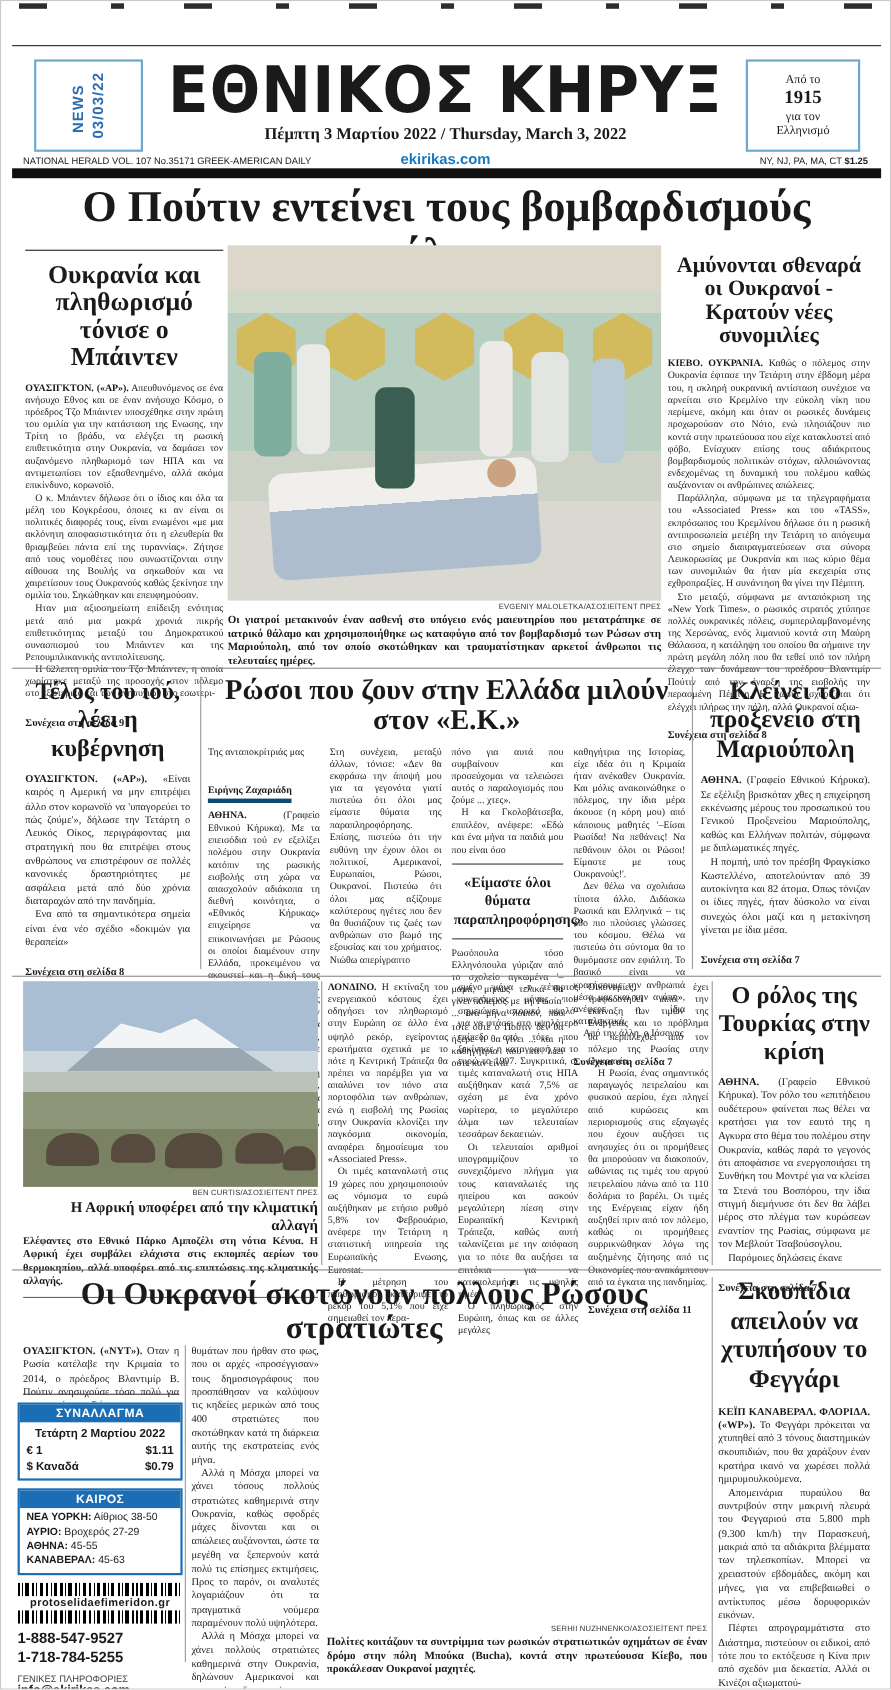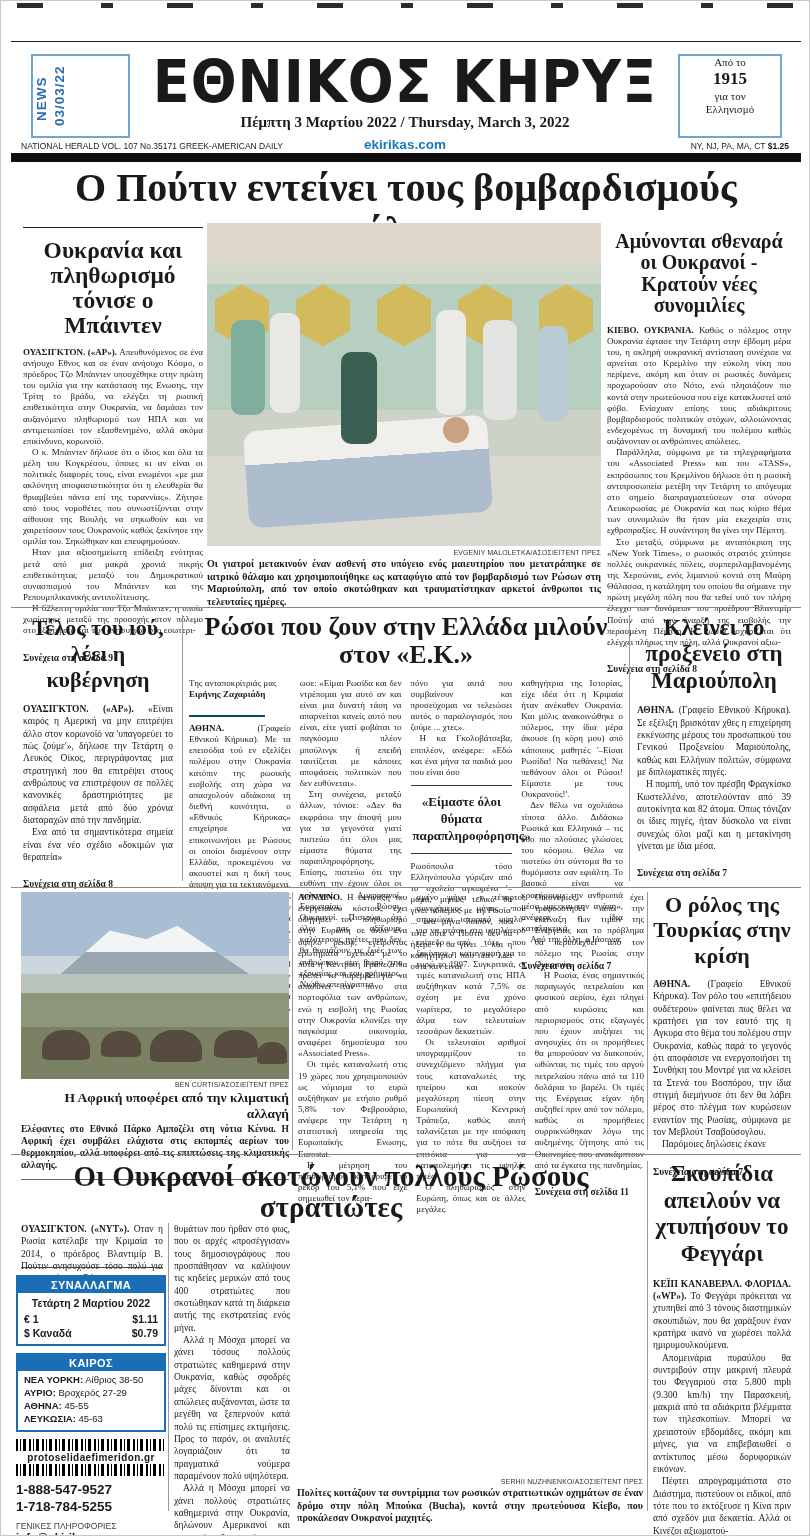--- a/index.html
+++ b/index.html
@@ -19,34 +19,34 @@
   .body-txt p.lead{text-indent:0;}
   .noindent-first p:first-child{text-indent:0;}
   .dl{font-weight:bold;}
   .cont{font-weight:bold;font-size:9.5px;margin-top:16px;}
   .credit{font-family:"Liberation Sans",sans-serif;font-size:6.9px;color:#2e2e2e;text-align:right;letter-spacing:.2px;}
   .caption{font-weight:bold;font-size:10px;line-height:1.26;text-align:justify;}
   .vdiv{border-left:1px solid #9a9a9a;width:0;}
   .hdiv{border-top:1px solid #8a8a8a;height:0;}
   .toprule{border-top:1.5px solid #222;}
   
-  .frame-box{border:2px solid var(--border-blue);box-sizing:border-box;display:flex;align-items:center;}
+  .frame-box{border:2px solid var(--border-blue);box-sizing:border-box;display:flex;align-items:center;justify-content:center;}
   #news-inner{writing-mode:vertical-rl;transform:rotate(180deg);text-align:center;
               font-family:"Liberation Sans",sans-serif;font-weight:bold;color:#2b6cb0;font-size:13.5px;letter-spacing:1px;line-height:1.35;}
   #title{font-family:"DejaVu Sans",sans-serif;font-weight:bold;font-size:54px;letter-spacing:1px;text-align:center;transform:scaleY(1.08);transform-origin:top;white-space:nowrap;}
   #dateline{font-weight:bold;font-size:15px;text-align:center;}
   #since-box{flex-direction:column;line-height:1.2;font-size:11px;text-align:center;}
   #since-box .yr{font-weight:bold;font-size:17px;}
   #black-bar{background:#101010;}
   #lead-hl{font-size:40px;}
   
   .cols{display:flex;gap:9px;}
   .cols .col{flex:1;min-width:0;}
   .byline{font-size:9px;line-height:1.3;margin-bottom:6px;}
-  .byline .nm{font-weight:bold;border-bottom:2px solid #0c4a6e;display:inline-block;padding-bottom:14px;}
+  .byline .nm{font-weight:bold;border-bottom:4px solid #0c4a6e;display:inline-block;padding-bottom:1px;margin-top:24px;}
   .pullquote{border-top:1.5px solid #3a3a3a;border-bottom:1.5px solid #3a3a3a;margin:7px 0;padding:8px 2px;
              font-weight:bold;font-size:13px;text-align:center;line-height:1.3;}
   
   .infobox{border:2px solid var(--accent);margin-bottom:7px;box-sizing:border-box;background:#fff;}
   .infobox .hd{background:var(--accent);color:#fff;font-family:"Liberation Sans",sans-serif;font-weight:bold;font-size:11px;
                text-align:center;padding:2px 0;letter-spacing:.4px;}
   .infobox .bd{padding:3px 6px 4px;font-family:"Liberation Sans",sans-serif;}
   .xdate{font-weight:bold;font-size:10.5px;text-align:center;margin:1px 0 3px;}
   .xrow{display:flex;justify-content:space-between;font-weight:bold;font-size:10.5px;line-height:1.35;}
   .xrow:first-of-type{border-bottom:1px solid #999;}
@@ -171,21 +171,20 @@
           <span>Της ανταποκρίτριάς μας</span><br>
           <span class="nm">Ειρήνης Ζαχαριάδη</span>
         </div>
         <p class="lead"><b class="dl">ΑΘΗΝΑ.</b> <span>(Γραφείο Εθνικού Κήρυκα). Με τα επεισόδια τού εν εξελίξει πολέμου στην Ουκρανία κατόπιν της ρωσικής εισβολής στη χώρα να απασχολούν αδιάκοπα τη διεθνή κοινότητα, ο «Εθνικός Κήρυκας» επιχείρησε να επικοινωνήσει με Ρώσους οι οποίοι διαμένουν στην Ελλάδα, προκειμένου να ακουστεί και η δική τους άποψη για τα τεκταινόμενα. Μετά από ομολογουμένως πλήθος αρνητικών απαντήσεων στο κάλεσμά μας για δηλώσεις, καταφέραμε να συλλέξουμε τις ακόλουθες.</span></p>
         <div>
             <p>Συγκεκριμένα, η Σβετλάνα Γκολοβάτσεβα, Ρωσίδα από την Κριμαία που εδώ και 20 χρόνια διαμένει στην Ελλάδα, σημεί-</p>
           </div>
       </div>
       <div class="col body-txt">
         <div class="noindent-first">
-            <p>ωσε: «Είμαι Ρωσίδα και δεν ντρέπομαι για αυτό αν και είναι μια δυνατή τάση να απαρνείται κανείς αυτό που είναι, είτε γιατί φοβάται το παγκόσμιο πλέον μπούλινγκ ή επειδή ταυτίζεται με κάποιες αποφάσεις πολιτικών που δεν ευθύνεται».</p>
             <p>Στη συνέχεια, μεταξύ άλλων, τόνισε: «Δεν θα εκφράσω την άποψή μου για τα γεγονότα γιατί πιστεύω ότι όλοι μας είμαστε θύματα της παραπληροφόρησης. Επίσης, πιστεύω ότι την ευθύνη την έχουν όλοι οι πολιτικοί, Αμερικανοί, Ευρωπαίοι, Ρώσοι, Ουκρανοί. Πιστεύω ότι όλοι μας αξίζουμε καλύτερους ηγέτες που δεν θα θυσιάζουν τις ζωές των ανθρώπων στο βωμό της εξουσίας και του χρήματος. Νιώθω απερίγραπτο</p>
           </div>
       </div>
       <div class="col body-txt">
         <div class="noindent-first">
             <p>πόνο για αυτά που συμβαίνουν και προσεύχομαι να τελειώσει αυτός ο παραλογισμός που ζούμε ... χτες».</p>
             <p>Η κα Γκολοβάτσεβα, επιπλέον, ανέφερε: «Εδώ και ένα μήνα τα παιδιά μου που είναι όσο</p>
           </div>
         <div class="pullquote">«Είμαστε όλοι θύματα παραπληροφόρησης»</div>
         <div class="noindent-first">
@@ -296,21 +295,21 @@
           <span>$0.79</span>
         </div>
       </div>
     </div>
     <div class="infobox">
       <div class="hd">ΚΑΙΡΟΣ</div>
       <div class="bd">
         <div class="wline"><b>ΝΕΑ ΥΟΡΚΗ:</b> <span>Αίθριος 38-50</span></div>
         <div class="wline"><b>ΑΥΡΙΟ:</b> <span>Βροχερός 27-29</span></div>
         <div class="wline"><b>ΑΘΗΝΑ:</b> <span>45-55</span></div>
-        <div class="wline"><b>ΛΕΥΚΩΣΙΑ:</b> <span>45-63</span></div>
+        <div class="wline"><b>ΚΑΝΑΒΕΡΑΛ:</b> <span>45-63</span></div>
       </div>
     </div>
     <div style="margin:4px 0 5px;">
       <div class="bars"></div>
       <div id="barcode-text">protoselidaefimeridon.gr</div>
       <div class="bars"></div>
     </div>
     <div class="phone">1-888-547-9527</div>
     <div class="phone">1-718-784-5255</div>
     <div id="info-label">ΓΕΝΙΚΕΣ ΠΛΗΡΟΦΟΡΙΕΣ</div>

